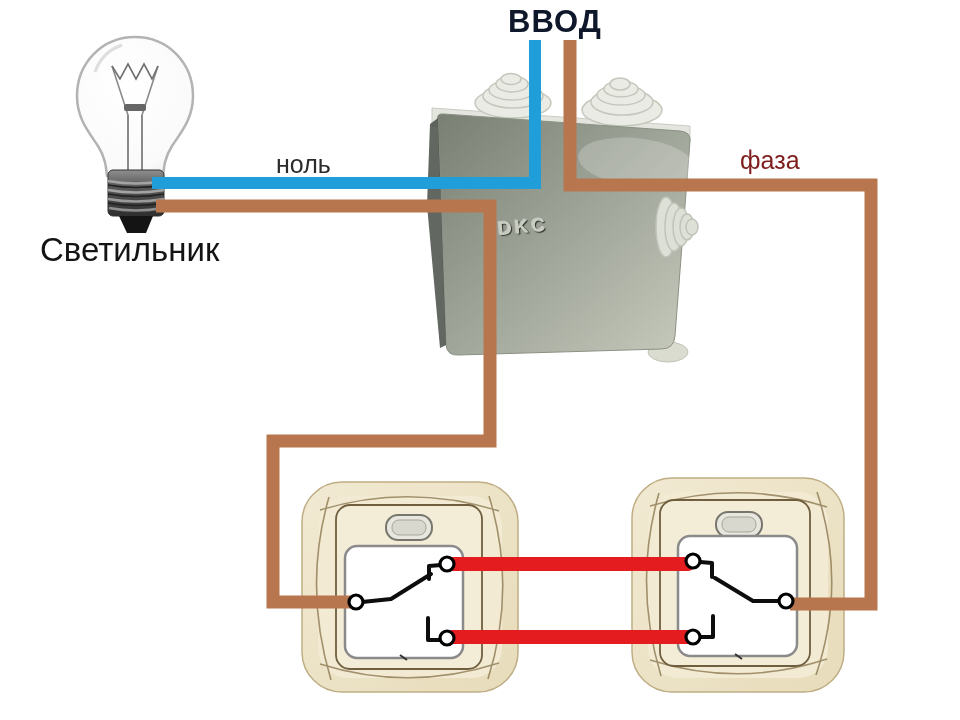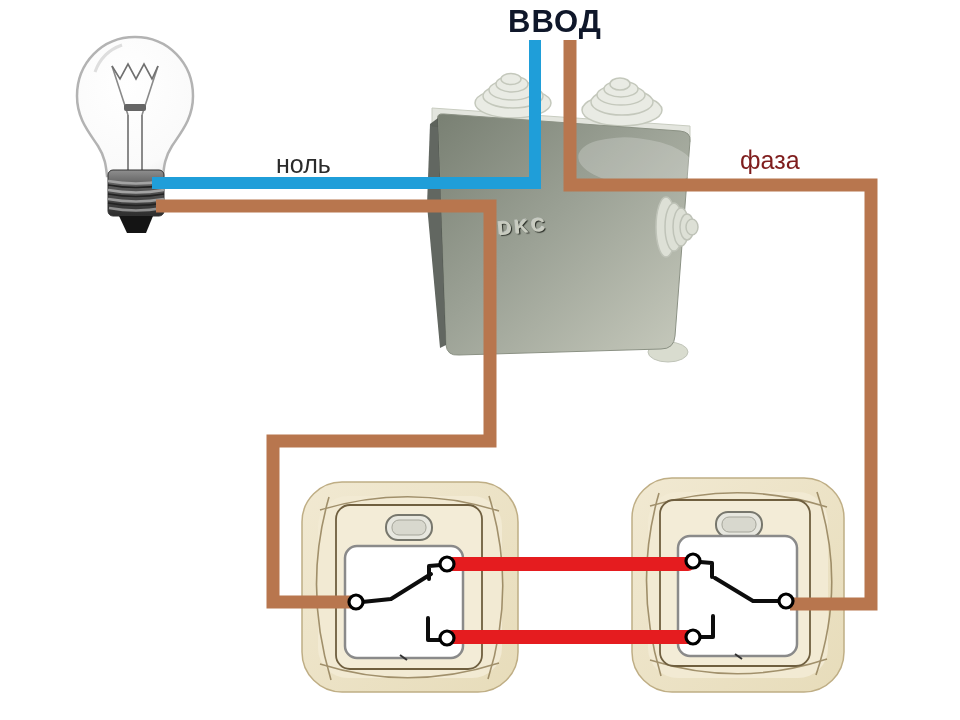--- a/index.html
+++ b/index.html
@@ -166,14 +166,15 @@
       <circle cx="447" cy="638" r="7"></circle>
       <circle cx="693" cy="561" r="7"></circle>
       <circle cx="693" cy="637" r="7"></circle>
       <circle cx="786" cy="601" r="7"></circle>
     </g>
   </svg>
 
   <div class="label label-vvod">ВВОД</div>
   <div class="label label-nol">ноль</div>
   <div class="label label-faza">фаза</div>
+  <div class="label label-lamp">Светильник</div>
   <div class="label label-brand">DKC</div>
 </div>
 
 </body></html>

